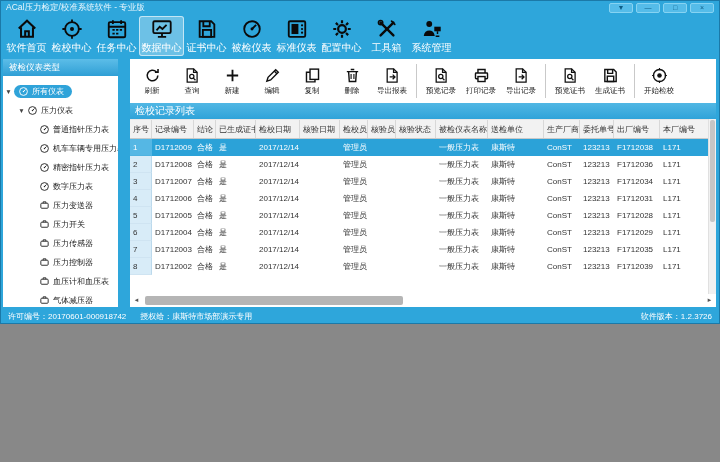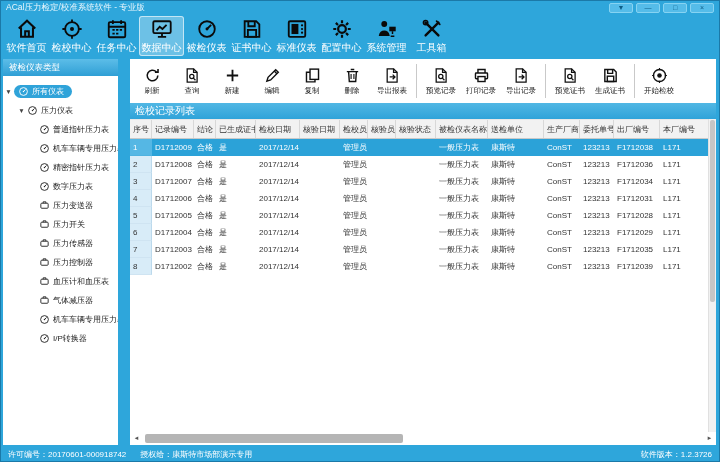--- a/index.html
+++ b/index.html
@@ -1,18 +1,18 @@
 <!DOCTYPE html>
 <html><head>
 <meta charset="utf-8">
 <style>
   html,body{margin:0;padding:0;background:#888;}
   *{box-sizing:border-box;}
   .window{
-    width:720px;height:462px;
+    width:720px;height:324px;
     background:#2ea6db;border:1px solid #1b79a8;
     font-family:"Liberation Sans","DejaVu Sans",sans-serif;
     display:flex;flex-direction:column;overflow:hidden;position:relative;
   }
   
   .titlebar{height:14px;display:flex;align-items:center;padding:0 5px;flex:none;}
   .title{color:#e8f6fd;font-size:8.5px;flex:1;white-space:nowrap;overflow:hidden;}
   .win-controls{display:flex;gap:3px;}
   .win-btn{width:24px;height:10px;background:#55bce9;border:1px solid #86d3f2;border-radius:2px;
     color:#0d5d86;font-size:7px;line-height:8px;text-align:center;cursor:default;overflow:hidden;}
@@ -120,36 +120,36 @@
             <rect x="2.5" y="3.5" width="19" height="13" rx="1.5"></rect>
             <path d="M6 13.5l3.5-4 3 2.5L17 7.5"></path>
             <path d="M12 16.5v3.5M7.5 20.5h9"></path>
           </svg>
         </span>
         <span class="app-label">数据中心</span>
       </div>
       <div class="app-item">
         <span class="app-icon">
           <svg viewBox="0 0 24 24" fill="none" stroke="currentColor" stroke-width="2">
+            <path d="M4 3.5h12.5L20 7v13.5H4z"></path>
+            <path d="M8 3.5V9h7V3.5"></path>
+            <rect x="7.5" y="13" width="9" height="7.5"></rect>
+          </svg>
+        </span>
+        <span class="app-label">证书中心</span>
+      </div>
+      <div class="app-item">
+        <span class="app-icon">
+          <svg viewBox="0 0 24 24" fill="none" stroke="currentColor" stroke-width="2">
             <circle cx="12" cy="12" r="8.5"></circle>
             <path d="M12 12l4.5-4.5"></path>
             <circle cx="12" cy="12" r="1.6" fill="currentColor" stroke="none"></circle>
           </svg>
         </span>
         <span class="app-label">被检仪表</span>
-      </div>
-      <div class="app-item">
-        <span class="app-icon">
-          <svg viewBox="0 0 24 24" fill="none" stroke="currentColor" stroke-width="2">
-            <path d="M4 3.5h12.5L20 7v13.5H4z"></path>
-            <path d="M8 3.5V9h7V3.5"></path>
-            <rect x="7.5" y="13" width="9" height="7.5"></rect>
-          </svg>
-        </span>
-        <span class="app-label">证书中心</span>
       </div>
       <div class="app-item">
         <span class="app-icon">
           <svg viewBox="0 0 24 24" fill="none" stroke="currentColor" stroke-width="2">
             <rect x="3" y="3.5" width="18" height="17" rx="1.5"></rect>
             <rect x="6" y="6.5" width="7.5" height="11" fill="currentColor" stroke="none"></rect>
             <circle cx="17.5" cy="8" r="1.2" fill="currentColor" stroke="none"></circle>
             <circle cx="17.5" cy="12" r="1.2" fill="currentColor" stroke="none"></circle>
             <circle cx="17.5" cy="16" r="1.2" fill="currentColor" stroke="none"></circle>
           </svg>
@@ -160,39 +160,39 @@
         <span class="app-icon">
           <svg viewBox="0 0 24 24" fill="none" stroke="currentColor" stroke-width="2.4">
             <circle cx="12" cy="12" r="4.2"></circle>
             <path d="M12 2.5v3.2M12 18.3v3.2M2.5 12h3.2M18.3 12h3.2M5.3 5.3l2.3 2.3M16.4 16.4l2.3 2.3M18.7 5.3l-2.3 2.3M7.6 16.4l-2.3 2.3"></path>
           </svg>
         </span>
         <span class="app-label">配置中心</span>
       </div>
       <div class="app-item">
         <span class="app-icon">
+          <svg viewBox="0 0 24 24" fill="none" stroke="currentColor" stroke-width="2.6" stroke-linecap="round">
+            <path d="M5 5l14 14"></path>
+            <path d="M19 5L5 19"></path>
+            <circle cx="5" cy="5" r="2.3" stroke-width="1.8"></circle>
+            <path d="M17 3.5L20.5 7" stroke-width="1.8"></path>
+          </svg>
+        </span>
+        <span class="app-label">工具箱</span>
+      </div>
+      <div class="app-item">
+        <span class="app-icon">
           <svg viewBox="0 0 24 24" fill="none" stroke="currentColor" stroke-width="2">
             <circle cx="9" cy="6.5" r="3.2" fill="currentColor" stroke="none"></circle>
             <path d="M3 19.5c.5-4 3-6 6-6s5.5 2 6 6z" fill="currentColor" stroke="none"></path>
             <rect x="14.5" y="9.5" width="7" height="5" fill="currentColor" stroke="none"></rect>
             <path d="M18 14.5v3M16 20h4" stroke-width="1.6"></path>
           </svg>
         </span>
         <span class="app-label">系统管理</span>
-      </div>
-      <div class="app-item">
-        <span class="app-icon">
-          <svg viewBox="0 0 24 24" fill="none" stroke="currentColor" stroke-width="2.6" stroke-linecap="round">
-            <path d="M5 5l14 14"></path>
-            <path d="M19 5L5 19"></path>
-            <circle cx="5" cy="5" r="2.3" stroke-width="1.8"></circle>
-            <path d="M17 3.5L20.5 7" stroke-width="1.8"></path>
-          </svg>
-        </span>
-        <span class="app-label">工具箱</span>
       </div>
     </div>
 
   <div class="content">
 
     <div class="sidebar">
       <div class="sidebar-header">被检仪表类型</div>
       <div class="tree">
           <div class="tree-row">
             <span class="tw">▼</span>

